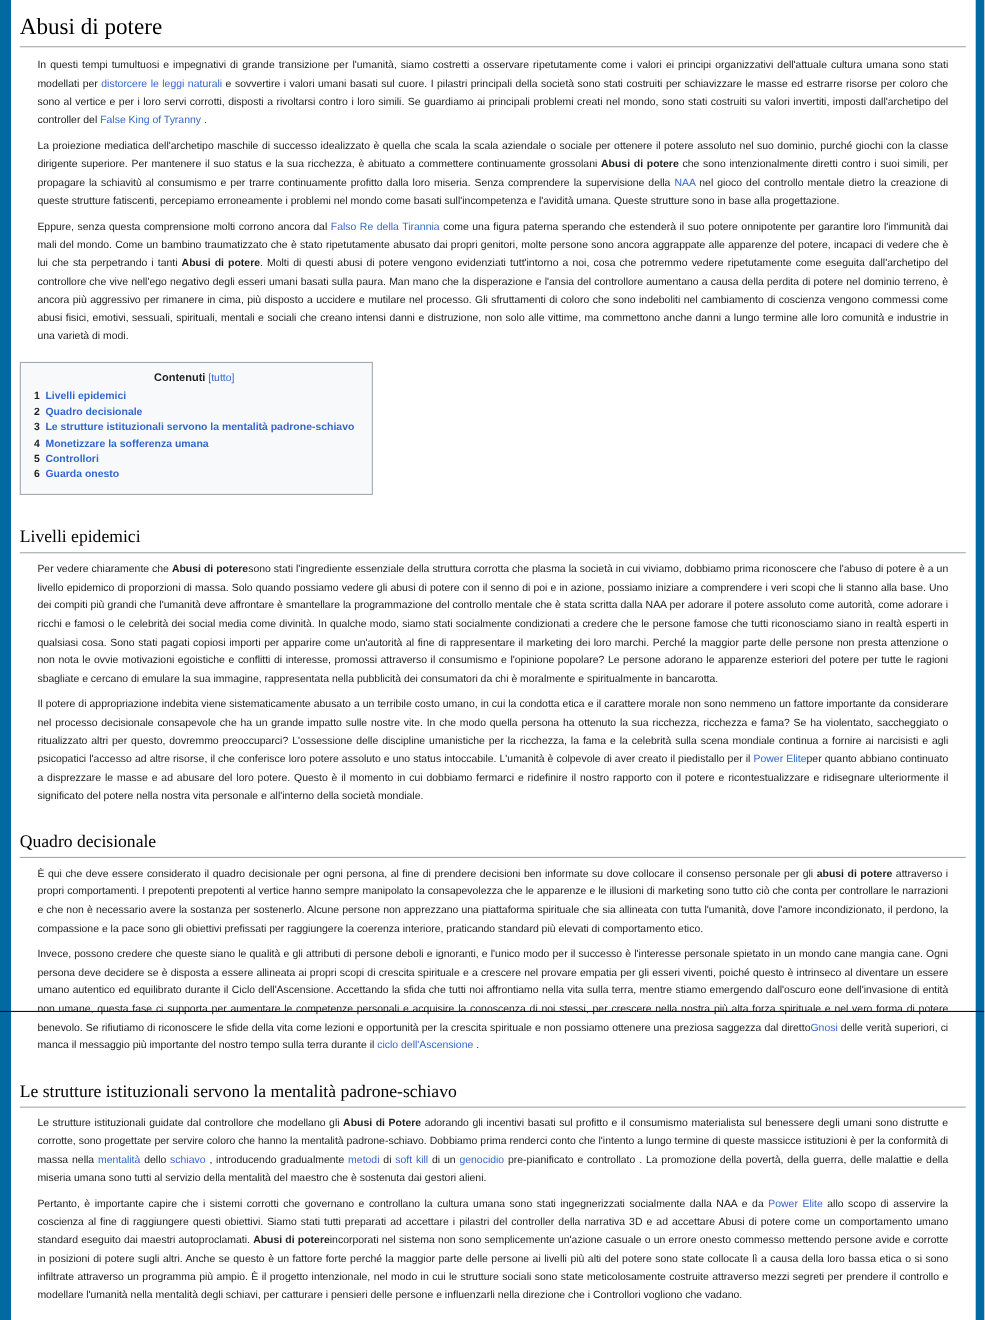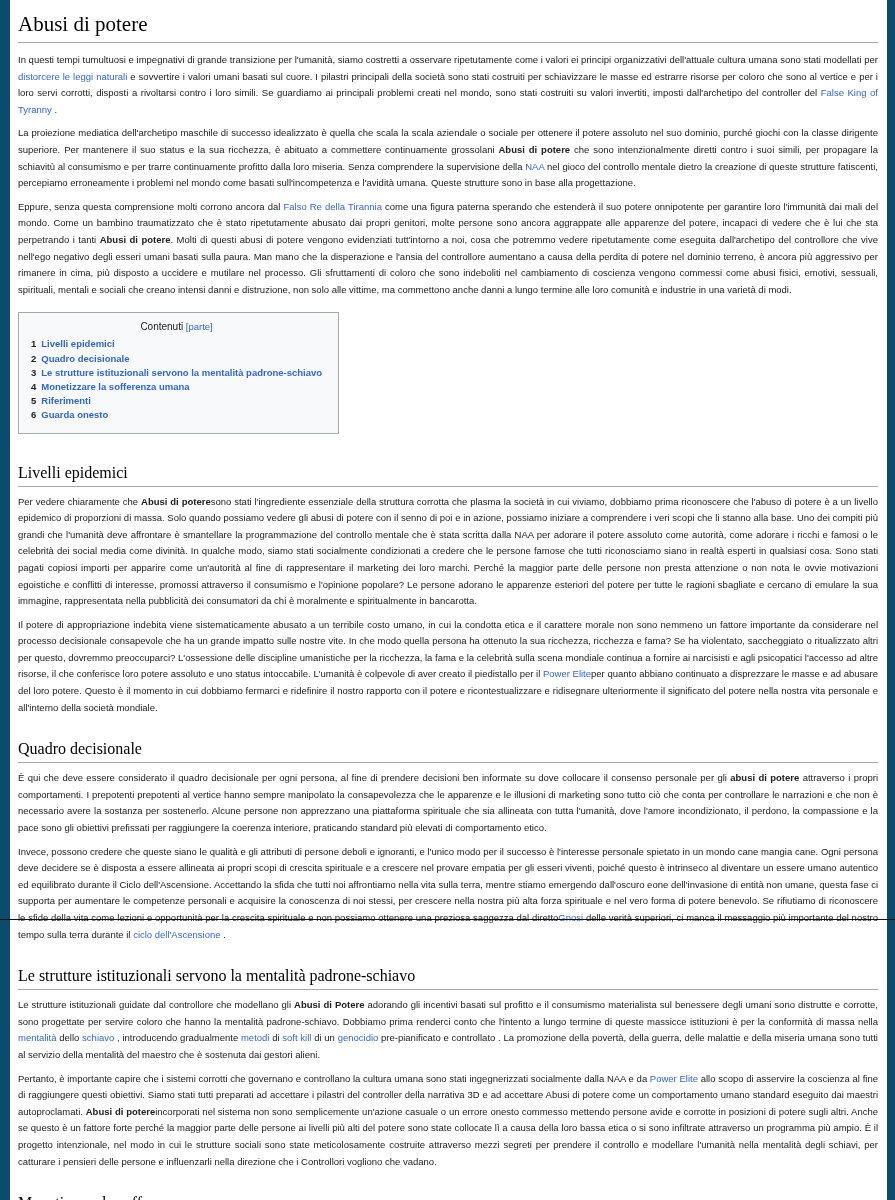--- a/index.html
+++ b/index.html
@@ -1,53 +1,53 @@
 <!DOCTYPE html>
 <html><head>
 <meta charset="utf-8">
 <style>
   html,body{margin:0;padding:0;background:#e9eef6;font-family:"Liberation Sans","DejaVu Sans",sans-serif;color:#202122;}
-  .viewport{position:relative;width:895px;height:1200px;overflow:hidden;background:#0c4a6e;}
+  .viewport{position:relative;width:895px;height:1200px;overflow:hidden;background:#0369a1;}
   .page{position:absolute;left:10px;top:0;width:877px;height:1200px;background:#ffffff;box-sizing:border-box;padding:12px 9px 20px 8px;}
   h1.title{font-family:"Liberation Serif","DejaVu Serif",serif;font-weight:normal;font-size:21px;color:#000;margin:0 0 9px 0;padding-bottom:5px;border-bottom:1px solid #a2a9b1;}
   h2.sec{font-family:"Liberation Serif","DejaVu Serif",serif;font-weight:normal;font-size:16px;color:#000;margin:24px 0 6px 0;padding-bottom:4px;border-bottom:1px solid #a2a9b1;}
-  p.body-text{font-size:9.5px;line-height:16.6px;margin:7px 0;text-align:justify;}
+  p.body-text{font-size:9.5px;line-height:16.6px;margin:7px 16px;text-align:justify;}
   p.body-text b{font-weight:bold;}
   a.wlink{color:#3366cc;text-decoration:none;cursor:pointer;}
   .toc{display:inline-block;border:1px solid #a2a9b1;background:#f8f9fa;padding:8px 16px 10px 12px;margin:7px 0 6px 0;font-size:9.5px;min-width:235px;}
   .toc-title-row{text-align:center;margin-bottom:5px;}
-  .toc-title{font-weight:normal;font-size:10px;color:#202122;margin-top:48px;}
+  .toc-title{font-weight:bold;font-size:10px;color:#202122;margin-top:48px;}
   .toc-list{list-style:none;margin:0;padding:0;font-weight:bold;}
   .toc-list li{line-height:14.2px;white-space:nowrap;}
   .toc-num{color:#202122;margin-right:5px;}
   .hr-artifact{position:absolute;left:0;top:919px;width:895px;height:1px;background:#111111;z-index:5;}
 </style>
 </head>
 <body>
 
 <div class="viewport">
   <div class="page">
 
     <h1 class="title">Abusi di potere</h1>
 
     <p class="body-text">In questi tempi tumultuosi e impegnativi di grande transizione per l'umanità, siamo costretti a osservare ripetutamente come i valori ei principi organizzativi dell'attuale cultura umana sono stati modellati per <a class="wlink">distorcere le leggi naturali</a> e sovvertire i valori umani basati sul cuore. I pilastri principali della società sono stati costruiti per schiavizzare le masse ed estrarre risorse per coloro che sono al vertice e per i loro servi corrotti, disposti a rivoltarsi contro i loro simili. Se guardiamo ai principali problemi creati nel mondo, sono stati costruiti su valori invertiti, imposti dall'archetipo del controller del <a class="wlink">False King of Tyranny</a> .</p>
     <p class="body-text">La proiezione mediatica dell'archetipo maschile di successo idealizzato è quella che scala la scala aziendale o sociale per ottenere il potere assoluto nel suo dominio, purché giochi con la classe dirigente superiore. Per mantenere il suo status e la sua ricchezza, è abituato a commettere continuamente grossolani <b>Abusi di potere</b> che sono intenzionalmente diretti contro i suoi simili, per propagare la schiavitù al consumismo e per trarre continuamente profitto dalla loro miseria. Senza comprendere la supervisione della <a class="wlink">NAA</a> nel gioco del controllo mentale dietro la creazione di queste strutture fatiscenti, percepiamo erroneamente i problemi nel mondo come basati sull'incompetenza e l'avidità umana. Queste strutture sono in base alla progettazione.</p>
     <p class="body-text">Eppure, senza questa comprensione molti corrono ancora dal <a class="wlink">Falso Re della Tirannia</a> come una figura paterna sperando che estenderà il suo potere onnipotente per garantire loro l'immunità dai mali del mondo. Come un bambino traumatizzato che è stato ripetutamente abusato dai propri genitori, molte persone sono ancora aggrappate alle apparenze del potere, incapaci di vedere che è lui che sta perpetrando i tanti <b>Abusi di potere</b>. Molti di questi abusi di potere vengono evidenziati tutt'intorno a noi, cosa che potremmo vedere ripetutamente come eseguita dall'archetipo del controllore che vive nell'ego negativo degli esseri umani basati sulla paura. Man mano che la disperazione e l'ansia del controllore aumentano a causa della perdita di potere nel dominio terreno, è ancora più aggressivo per rimanere in cima, più disposto a uccidere e mutilare nel processo. Gli sfruttamenti di coloro che sono indeboliti nel cambiamento di coscienza vengono commessi come abusi fisici, emotivi, sessuali, spirituali, mentali e sociali che creano intensi danni e distruzione, non solo alle vittime, ma commettono anche danni a lungo termine alle loro comunità e industrie in una varietà di modi.</p>
 
     <div class="toc">
       <div class="toc-title-row">
         <span class="toc-title">Contenuti</span>
-        <a class="wlink">[parte]</a>
+        <a class="wlink">[tutto]</a>
       </div>
       <ul class="toc-list">
         <li><span class="toc-num">1</span><a class="wlink">Livelli epidemici</a></li>
         <li><span class="toc-num">2</span><a class="wlink">Quadro decisionale</a></li>
         <li><span class="toc-num">3</span><a class="wlink">Le strutture istituzionali servono la mentalità padrone-schiavo</a></li>
         <li><span class="toc-num">4</span><a class="wlink">Monetizzare la sofferenza umana</a></li>
-        <li><span class="toc-num">5</span><a class="wlink">Riferimenti</a></li>
+        <li><span class="toc-num">5</span><a class="wlink">Controllori</a></li>
         <li><span class="toc-num">6</span><a class="wlink">Guarda onesto</a></li>
       </ul>
     </div>
 
     <h2 class="sec">Livelli epidemici</h2>
     <p class="body-text">Per vedere chiaramente che <b>Abusi di potere</b>sono stati l'ingrediente essenziale della struttura corrotta che plasma la società in cui viviamo, dobbiamo prima riconoscere che l'abuso di potere è a un livello epidemico di proporzioni di massa. Solo quando possiamo vedere gli abusi di potere con il senno di poi e in azione, possiamo iniziare a comprendere i veri scopi che li stanno alla base. Uno dei compiti più grandi che l'umanità deve affrontare è smantellare la programmazione del controllo mentale che è stata scritta dalla NAA per adorare il potere assoluto come autorità, come adorare i ricchi e famosi o le celebrità dei social media come divinità. In qualche modo, siamo stati socialmente condizionati a credere che le persone famose che tutti riconosciamo siano in realtà esperti in qualsiasi cosa. Sono stati pagati copiosi importi per apparire come un'autorità al fine di rappresentare il marketing dei loro marchi. Perché la maggior parte delle persone non presta attenzione o non nota le ovvie motivazioni egoistiche e conflitti di interesse, promossi attraverso il consumismo e l'opinione popolare? Le persone adorano le apparenze esteriori del potere per tutte le ragioni sbagliate e cercano di emulare la sua immagine, rappresentata nella pubblicità dei consumatori da chi è moralmente e spiritualmente in bancarotta.</p>
     <p class="body-text">Il potere di appropriazione indebita viene sistematicamente abusato a un terribile costo umano, in cui la condotta etica e il carattere morale non sono nemmeno un fattore importante da considerare nel processo decisionale consapevole che ha un grande impatto sulle nostre vite. In che modo quella persona ha ottenuto la sua ricchezza, ricchezza e fama? Se ha violentato, saccheggiato o ritualizzato altri per questo, dovremmo preoccuparci? L'ossessione delle discipline umanistiche per la ricchezza, la fama e la celebrità sulla scena mondiale continua a fornire ai narcisisti e agli psicopatici l'accesso ad altre risorse, il che conferisce loro potere assoluto e uno status intoccabile. L'umanità è colpevole di aver creato il piedistallo per il <a class="wlink">Power Elite</a>per quanto abbiano continuato a disprezzare le masse e ad abusare del loro potere. Questo è il momento in cui dobbiamo fermarci e ridefinire il nostro rapporto con il potere e ricontestualizzare e ridisegnare ulteriormente il significato del potere nella nostra vita personale e all'interno della società mondiale.</p>
 
     <h2 class="sec">Quadro decisionale</h2>
     <p class="body-text">È qui che deve essere considerato il quadro decisionale per ogni persona, al fine di prendere decisioni ben informate su dove collocare il consenso personale per gli <b>abusi di potere</b> attraverso i propri comportamenti. I prepotenti prepotenti al vertice hanno sempre manipolato la consapevolezza che le apparenze e le illusioni di marketing sono tutto ciò che conta per controllare le narrazioni e che non è necessario avere la sostanza per sostenerlo. Alcune persone non apprezzano una piattaforma spirituale che sia allineata con tutta l'umanità, dove l'amore incondizionato, il perdono, la compassione e la pace sono gli obiettivi prefissati per raggiungere la coerenza interiore, praticando standard più elevati di comportamento etico.</p>

